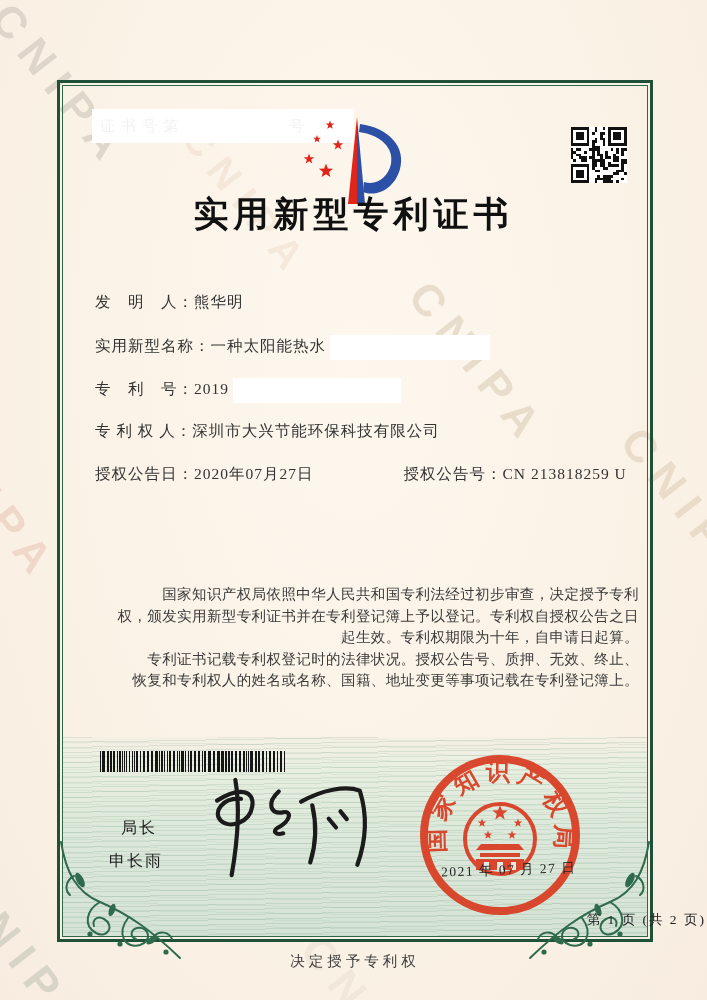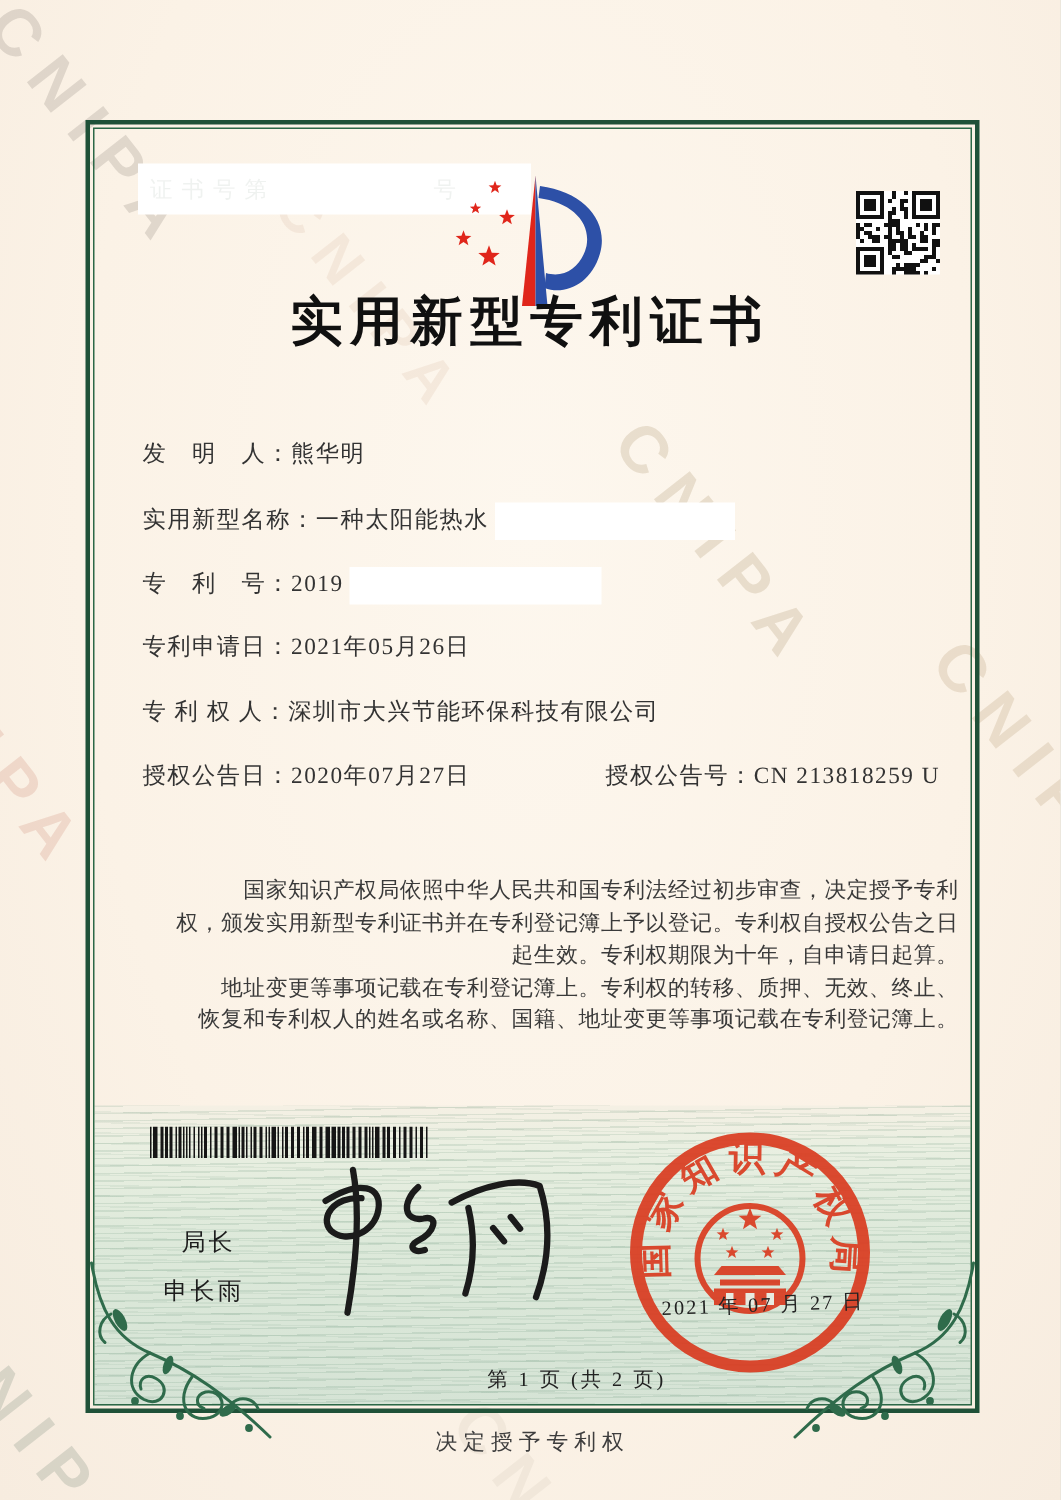--- a/index.html
+++ b/index.html
@@ -72,21 +72,21 @@
   .barcode { position:absolute; left:100px; top:751px; z-index:3; }
   .director-role { position:absolute; left:121px; top:818px; z-index:3; font-family:Liberation Serif, serif; font-size:16px; letter-spacing:2px; color:#1d1d1d; }
   .director-name { position:absolute; left:109px; top:851px; z-index:3; font-family:"Liberation Sans","DejaVu Sans",sans-serif; font-size:16px; letter-spacing:2px; color:#1d1d1d; }
   .signature { position:absolute; left:190px; top:768px; z-index:4; transform:rotate(-2deg); }
   .seal { position:absolute; left:418px; top:753px; z-index:4; }
   .seal-date {
     position:absolute; left:441px; top:861px; width:150px; z-index:5;
     font-size:13.5px; letter-spacing:1.5px; color:#222; transform:rotate(-2deg); white-space:nowrap;
   }
   .page-info {
-    position:absolute; left:63px; top:911px; width:643px; text-align:center; z-index:3;
+    position:absolute; left:63px; top:911px; width:643px; text-align:right; z-index:3;
     font-size:13.5px; letter-spacing:2px; color:#222;
   }
   .ornament { position:absolute; z-index:2; }
   .ornament.left  { left:56px;  top:840px; }
   .ornament.right { left:522px; top:840px; transform:scaleX(-1); }
   .continuation {
     position:absolute; left:63px; top:952px; width:584px; text-align:center; z-index:3;
     font-size:14.5px; letter-spacing:4px; color:#3d3d3d;
   }
 </style>
@@ -262,33 +262,30 @@
     <div class="frow">
       <span class="flabel">发　明　人：</span><span class="fvalue">熊华明</span>
     </div>
     <div class="frow">
       <span class="flabel">实用新型名称：</span><span class="fvalue">一种太阳能热水</span><span class="redact name"></span>
     </div>
     <div class="frow">
       <span class="flabel">专　利　号：</span><span class="fvalue">2019</span><span class="redact patno"></span>
     </div>
     <div class="frow">
-      <span class="flabel">专利申请日：</span><span class="fvalue">2021年05月26日</span>
-    </div>
-    <div class="frow">
       <span class="flabel">专 利 权 人：</span><span class="fvalue">深圳市大兴节能环保科技有限公司</span>
     </div>
     <div class="frow">
       <span class="flabel">授权公告日：</span><span class="fvalue">2020年07月27日</span><span class="fextra"><span class="flabel">授权公告号：</span><span class="fvalue">CN 213818259 U</span></span>
     </div>
   </div>
 
   <div class="bodytext">
     <p>国家知识产权局依照中华人民共和国专利法经过初步审查，决定授予专利权，颁发实用新型专利证书并在专利登记簿上予以登记。专利权自授权公告之日起生效。专利权期限为十年，自申请日起算。</p>
-    <p>地址变更等事项记载在专利登记簿上。专利权的转移、质押、无效、终止、恢复和专利权人的姓名或名称、国籍、地址变更等事项记载在专利登记簿上。</p>
+    <p>专利证书记载专利权登记时的法律状况。授权公告号、质押、无效、终止、恢复和专利权人的姓名或名称、国籍、地址变更等事项记载在专利登记簿上。</p>
   </div>
 
   <svg class="barcode" width="190" height="21" viewBox="0 0 190 21">
     <g id="barcode-bars" fill="#151515">
         <rect x="0" y="0" width="1" height="21"></rect>
         <rect x="2" y="0" width="3" height="21"></rect>
         <rect x="7" y="0" width="2" height="21"></rect>
         <rect x="10" y="0" width="2" height="21"></rect>
         <rect x="13" y="0" width="2" height="21"></rect>
         <rect x="17" y="0" width="1" height="21"></rect>

